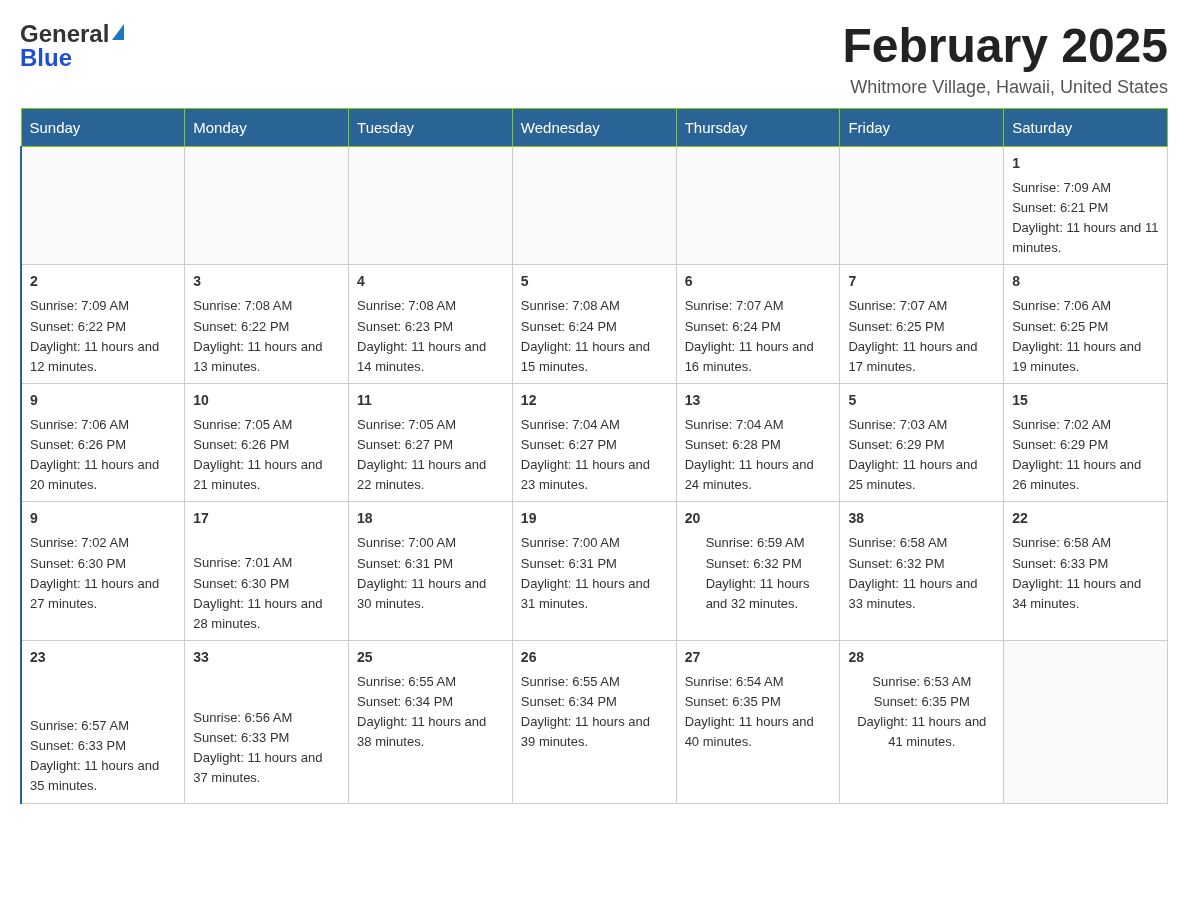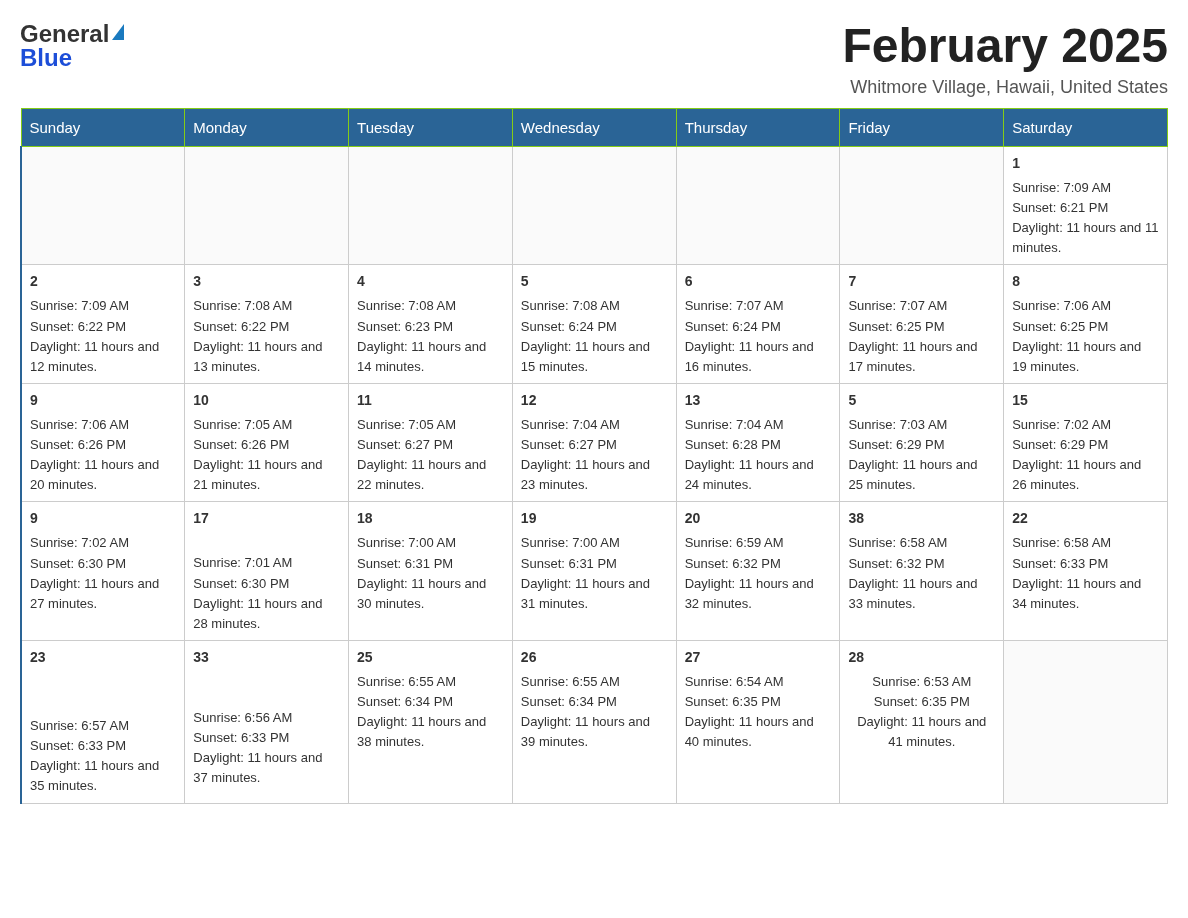--- a/index.html
+++ b/index.html
@@ -255,21 +255,21 @@
 Daylight: 11 hours and 30 minutes.</div>
         </td>
         <td>
           <span class="day-number">19</span>
           <div class="day-info" style="white-space: pre-line;">Sunrise: 7:00 AM
 Sunset: 6:31 PM
 Daylight: 11 hours and 31 minutes.</div>
         </td>
         <td>
           <span class="day-number">20</span>
-          <div class="day-info" style="white-space: pre-line;">Sunrise: 6:59 AM
+          <div class="day-info" style="white-space: pre-line; margin-left: 21px;">Sunrise: 6:59 AM
 Sunset: 6:32 PM
 Daylight: 11 hours and 32 minutes.</div>
         </td>
         <td>
           <span class="day-number">38</span>
           <div class="day-info" style="white-space: pre-line;">Sunrise: 6:58 AM
 Sunset: 6:32 PM
 Daylight: 11 hours and 33 minutes.</div>
         </td>
         <td>

